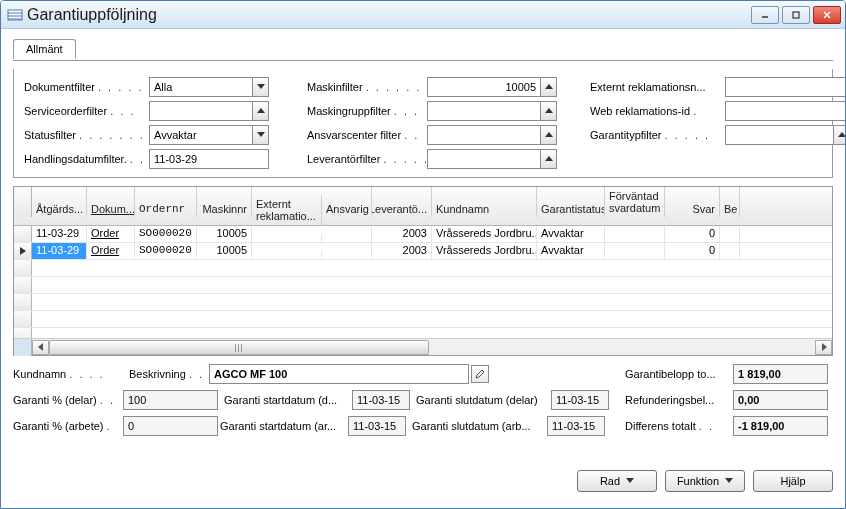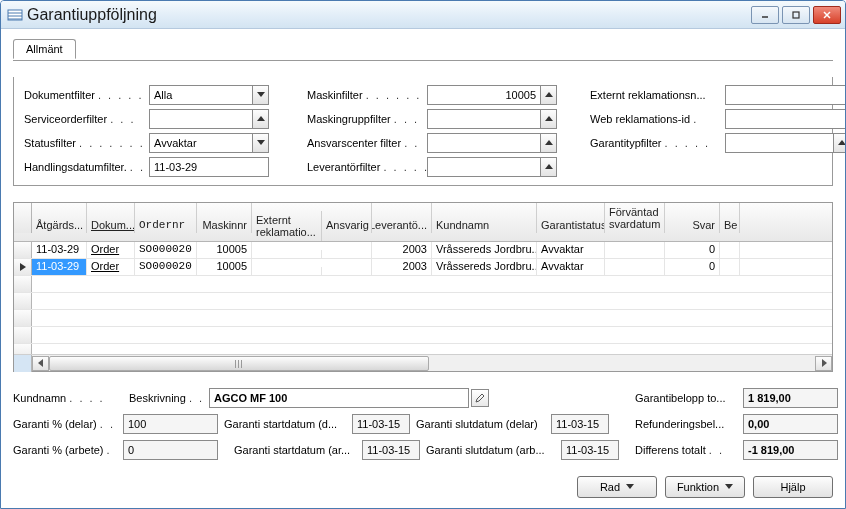--- a/index.html
+++ b/index.html
@@ -8,21 +8,21 @@
   .window { width: 846px; height: 509px; border: 1px solid #4a7ab0; background: #fff; border-radius: 4px 4px 0 0; overflow: hidden; display: flex; flex-direction: column; }
   
   .titlebar { height: 28px; background: linear-gradient(#f5fafd 0%, #e3eef8 50%, #d3e4f2 100%); display: flex; align-items: center; padding: 0 4px 0 6px; border-bottom: 1px solid #b5c9de; }
   .titlebar-icon { width: 16px; height: 14px; margin-right: 4px; display: inline-flex; }
   .titlebar-title { flex: 1; font-size: 16px; color: #1a1a1a; }
   .winbtns { display: flex; gap: 3px; }
   .winbtn { width: 28px; height: 18px; border: 1px solid #7a94b3; background: linear-gradient(#f4f8fc, #d7e5f2); border-radius: 2px; display: flex; justify-content: center; align-items: center; cursor: pointer; }
   .winbtn.close { background: linear-gradient(#f08a7a, #d7412a); border-color: #a02a1c; }
   .winbtn svg { width: 10px; height: 10px; }
   
-  .client { flex: 1; background: #fff; padding: 10px 12px; display: flex; flex-direction: column; gap: 16px; }
+  .client { flex: 1; background: #fff; padding: 10px 12px; display: flex; flex-direction: column; gap: 8px; }
   
   .tabrow { position: relative; height: 22px; }
   .tab { position: absolute; left: 0; top: 0; border: 1px solid #999; border-bottom: 1px solid #fff; background: #fff; padding: 3px 12px; border-radius: 3px 3px 0 0; z-index: 2; }
   .tabline { position: absolute; left: 0; right: 0; bottom: 0; height: 1px; background: #999; }
   
   .panel { border: 1px solid #999; border-top: none; padding: 8px 10px; }
   
   .filters { display: grid; grid-template-columns: 265px 265px 270px; gap: 4px 18px; }
   .fcell { display: flex; align-items: center; height: 20px; }
   .flabel { white-space: nowrap; overflow: hidden; }
@@ -68,21 +68,21 @@
   .bottom { display: flex; gap: 16px; }
   .bcol { display: flex; flex-direction: column; gap: 6px; }
   .bline { display: flex; align-items: center; height: 20px; }
   
   .ro { background: #f5f5f5; }
   .val-right { text-align: right; padding-right: 6px; }
   .bold { font-weight: bold; }
   
   .pencil { width: 18px; height: 18px; border: 1px solid #8a8a8a; background: linear-gradient(#fff,#e8e8e8); margin-left: 2px; display: flex; justify-content: center; align-items: center; cursor:pointer; }
   
-  .footer { display: flex; justify-content: flex-end; gap: 8px; padding: 4px 12px 10px; }
+  .footer { display: flex; justify-content: flex-end; gap: 8px; padding: 4px 12px 16px; }
   .btn { min-width: 80px; height: 22px; border: 1px solid #707070; border-radius: 3px; background: linear-gradient(#fdfdfd,#e2e2e2); display: flex; justify-content: center; align-items: center; gap: 6px; cursor: pointer; font-size: 11px; padding: 0 10px; }
 </style>
 </head>
 <body>
 
 <div class="window">
   <div class="titlebar">
     <span class="titlebar-icon">
       <svg viewBox="0 0 16 14">
           <rect x="1" y="2" width="14" height="10" fill="#fff" stroke="#4a7ab0"></rect>
@@ -346,21 +346,21 @@
           <span style="width:135px;margin-left:6px"><span>Garanti slutdatum (delar)</span></span>
           <div class="txt ro val-right" style="width:58px">
               <span>11-03-15</span>
             </div>
         </div>
         <div class="bline">
           <span style="width:110px"><span>Garanti % (arbete)</span> <span class="dots">.</span></span>
           <div class="txt ro val-right" style="width:95px">
               <span>0</span>
             </div>
-          <span style="width:128px;margin-left:16px"><span>Garanti startdatum (ar...</span></span>
+          <span style="width:128px;margin-left:2px"><span>Garanti startdatum (ar...</span></span>
           <div class="txt ro val-right" style="width:58px">
               <span>11-03-15</span>
             </div>
           <span style="width:135px;margin-left:6px"><span>Garanti slutdatum (arb...</span></span>
           <div class="txt ro val-right" style="width:58px">
               <span>11-03-15</span>
             </div>
         </div>
       </div>
       <div class="bcol" style="flex:1">

